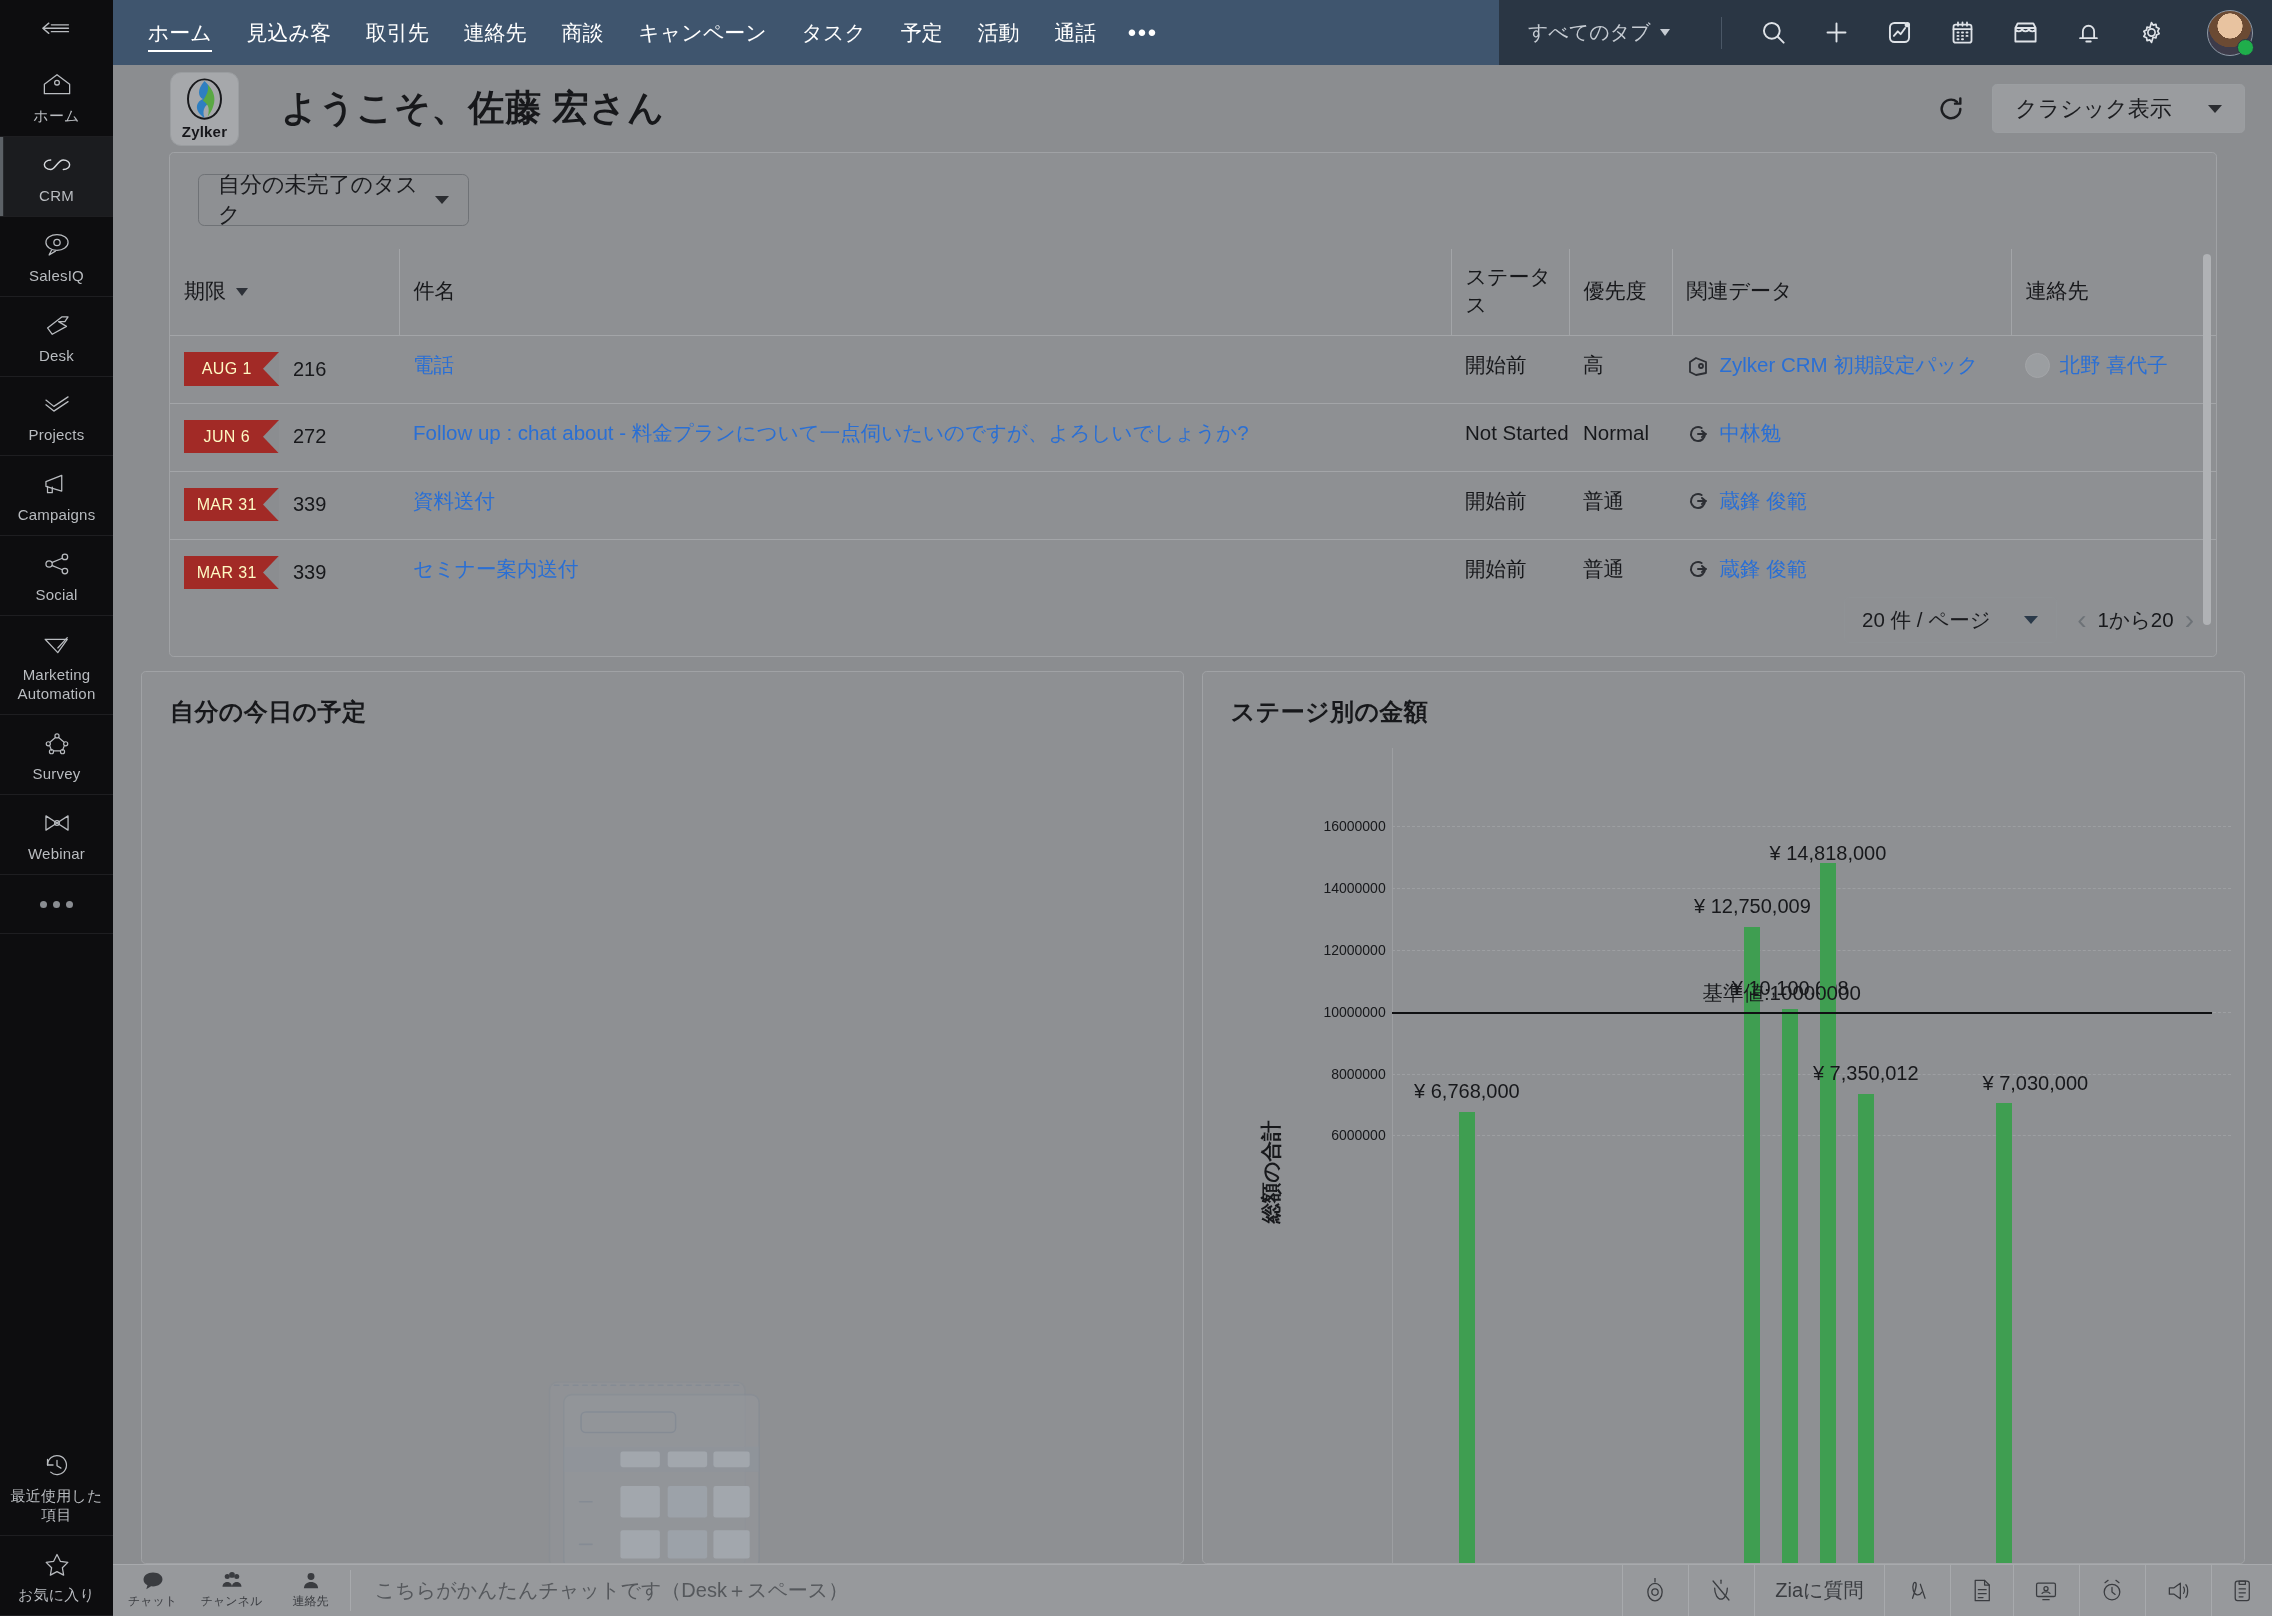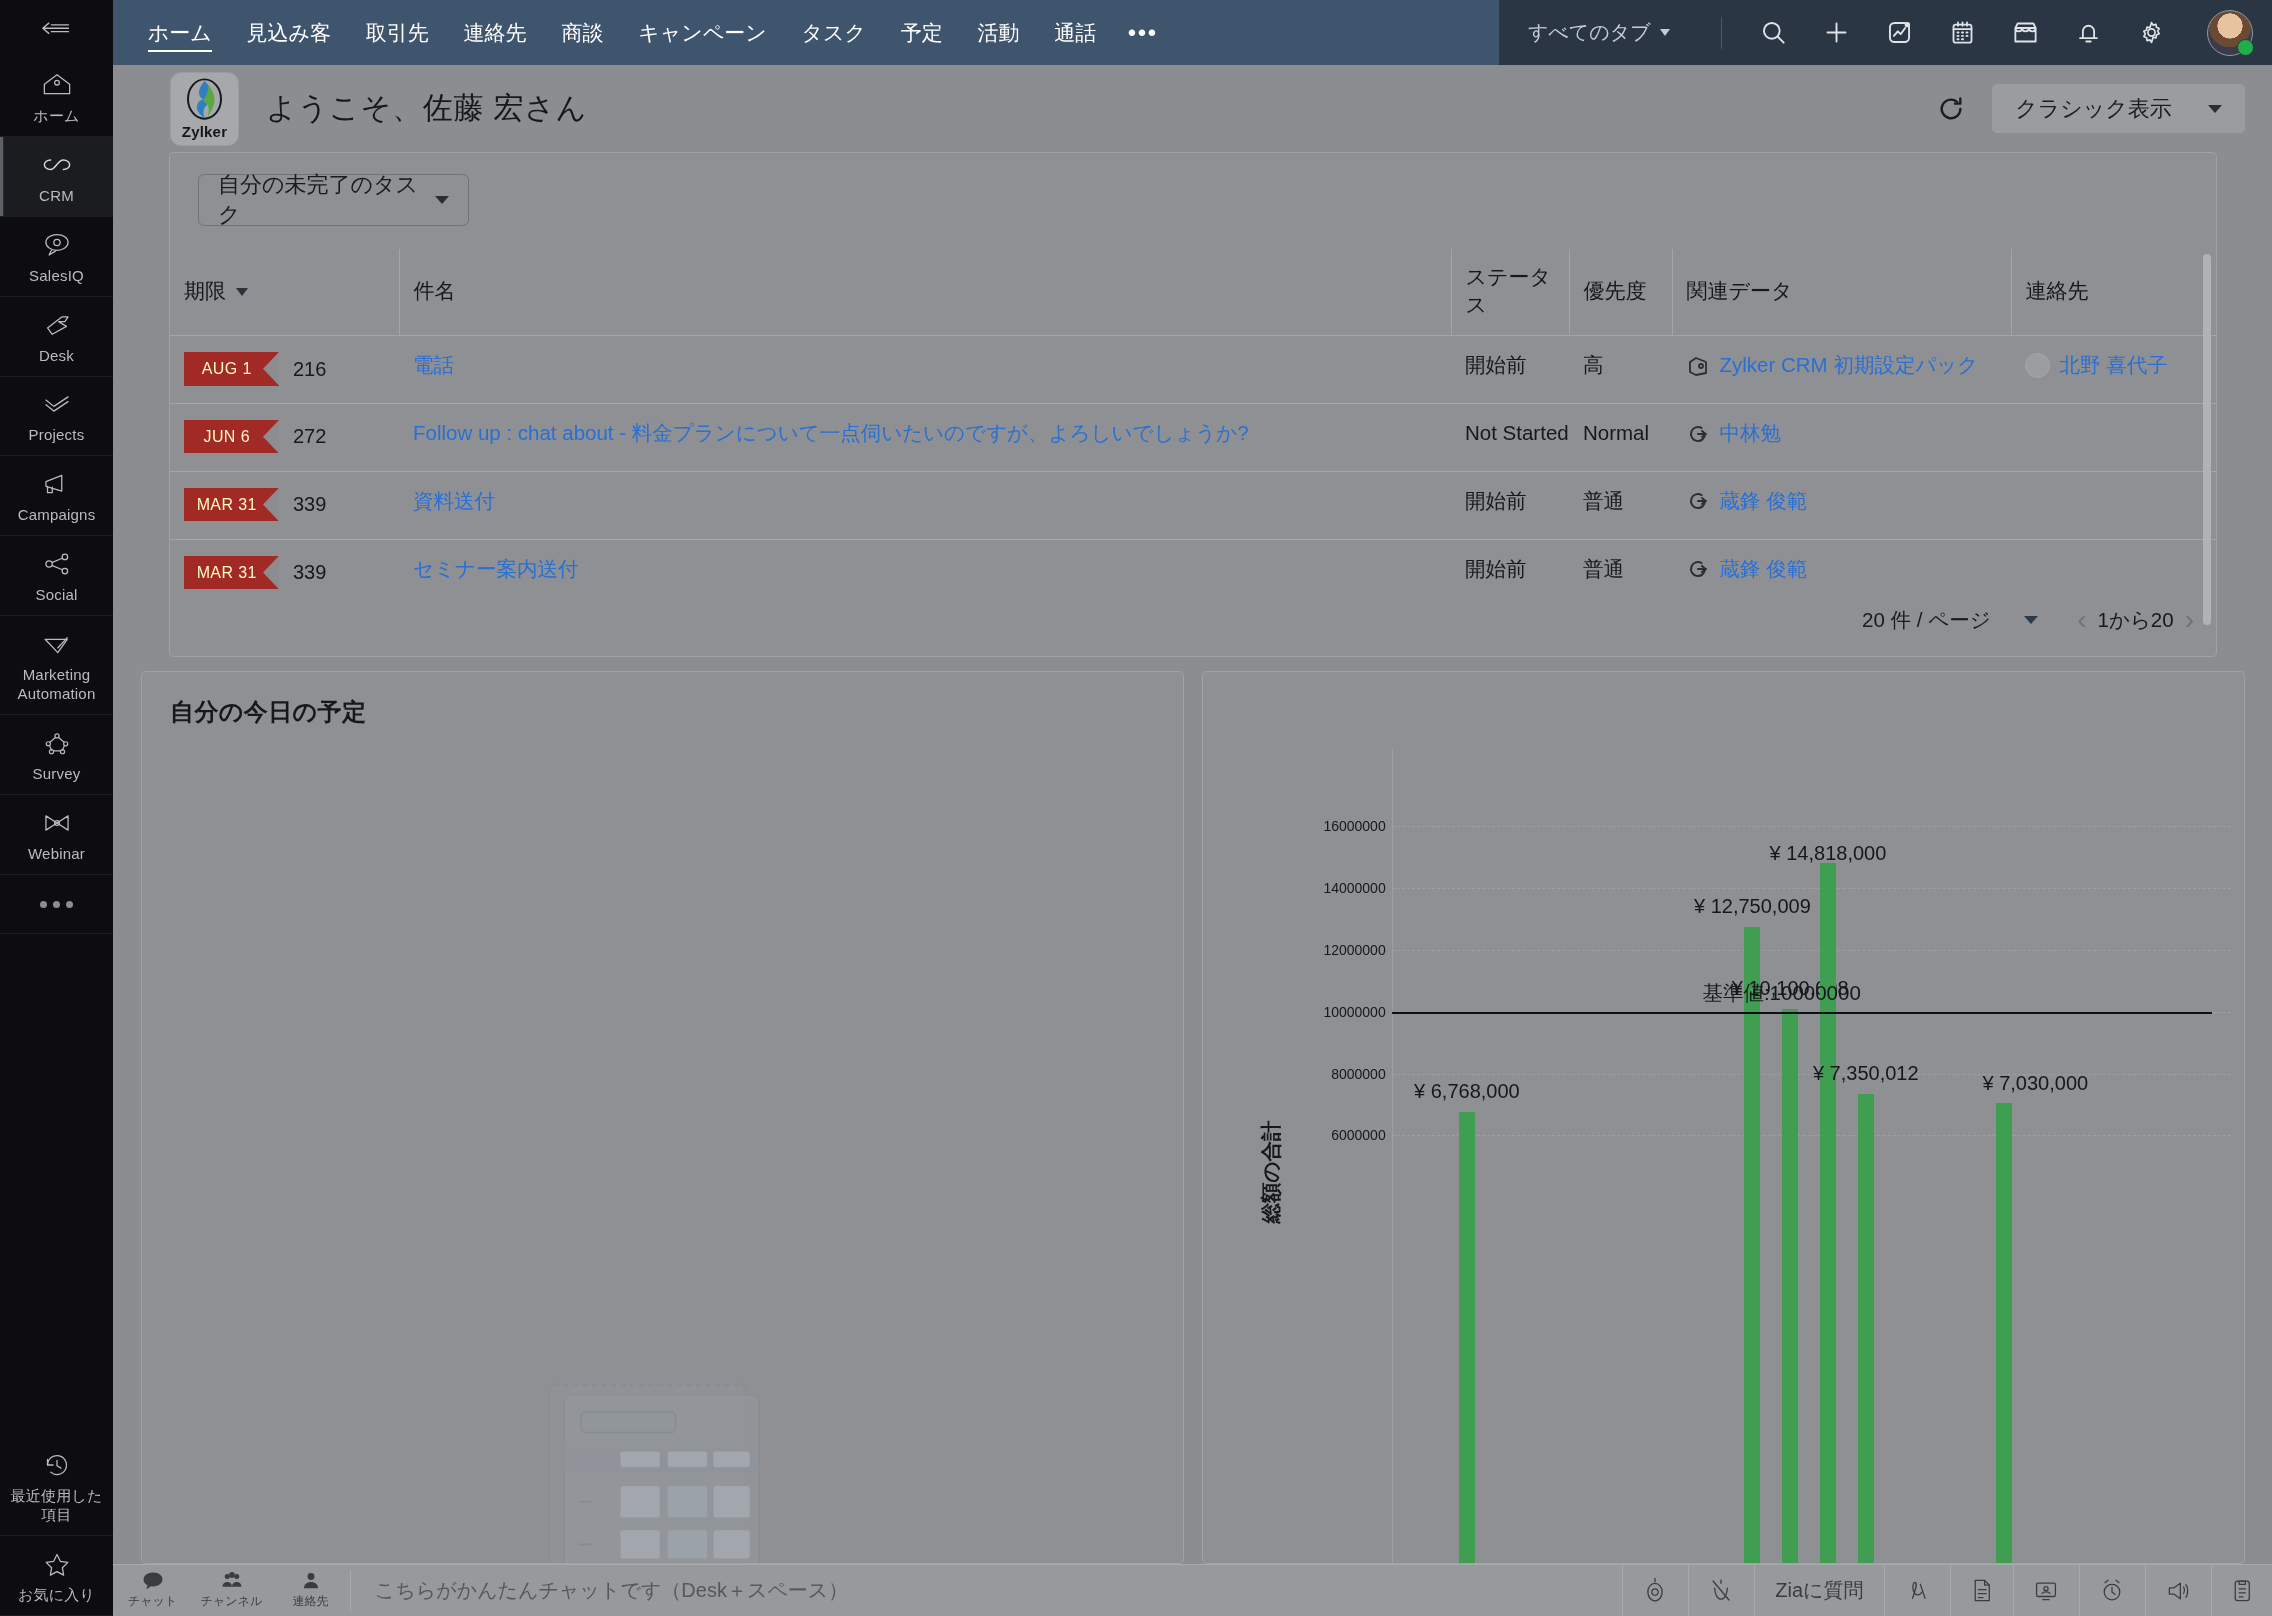--- a/index.html
+++ b/index.html
@@ -77,21 +77,21 @@
     background:#8b8d90; overflow:hidden;
   }
   #pagehdr { height: 87px; display:flex; align-items:center; padding: 0 28px 0 30px; }
   .org-logo {
     width: 69px; height: 74px; border-radius:11px; background:#a6a8ab;
     border:0.8px solid #9a9da0; display:flex; flex-direction:column;
     align-items:center; justify-content:center; gap:1.6px; margin-left: 27px;
   }
   .org-logo .mark { width:41px; height:44px; }
   .org-logo .nm { font-size:15px; font-weight:bold; color:#16161a; letter-spacing:0.2px;}
-  .welcome { font-size: 30px; font-weight: normal; color:#17181b; margin-left: 27px; letter-spacing:0.8px;}
+  .welcome { font-size: 36px; font-weight: bold; color:#17181b; margin-left: 42px; letter-spacing:0.8px;}
   #pagehdr .hdr-right { margin-left:auto; display:flex; align-items:center; gap:22px; }
   .refresh-btn { width:38px;height:38px;display:flex;align-items:center;justify-content:center;cursor:pointer;}
   .classic-btn {
     height:49px; min-width: 253px; border:0.8px solid #9b9ea1; border-radius:4.7px;
     background:#9a9c9f; display:flex; align-items:center; justify-content:center; gap:36px;
     padding: 0 20.5px; font-size:22px; color:#1c1d20; cursor:pointer;
   }
   .classic-btn .caret { width:0;height:0;border-left:7px solid transparent;border-right:7px solid transparent;border-top:8.7px solid #2b2d31; }
 
   
@@ -618,20 +618,21 @@
             <rect x="214" y="146" width="46" height="40" rx="3" fill="#b6bec8" stroke="none"></rect>
             <rect x="96" y="202" width="50" height="36" rx="3" fill="#b6bec8" stroke="none"></rect>
             <rect x="156" y="202" width="50" height="36" rx="3" fill="#aab4c0" stroke="none"></rect>
             <rect x="214" y="202" width="46" height="36" rx="3" fill="#b6bec8" stroke="none"></rect>
             <path d="M44 166h16M44 220h16"></path>
           </svg>
         </div>
       </div>
 
       <div class="panel">
+        <h3>ステージ別の金額</h3>
         <div class="chart">
           <div class="ylab">総額の合計</div>
           <div class="yticks" id="yticks">
               <div class="ytick" style="top: 387px;">6000000</div>
               <div class="ytick" style="top: 326px;">8000000</div>
               <div class="ytick" style="top: 264px;">10000000</div>
               <div class="ytick" style="top: 202px;">12000000</div>
               <div class="ytick" style="top: 140px;">14000000</div>
               <div class="ytick" style="top: 78px;">16000000</div>
             </div>

